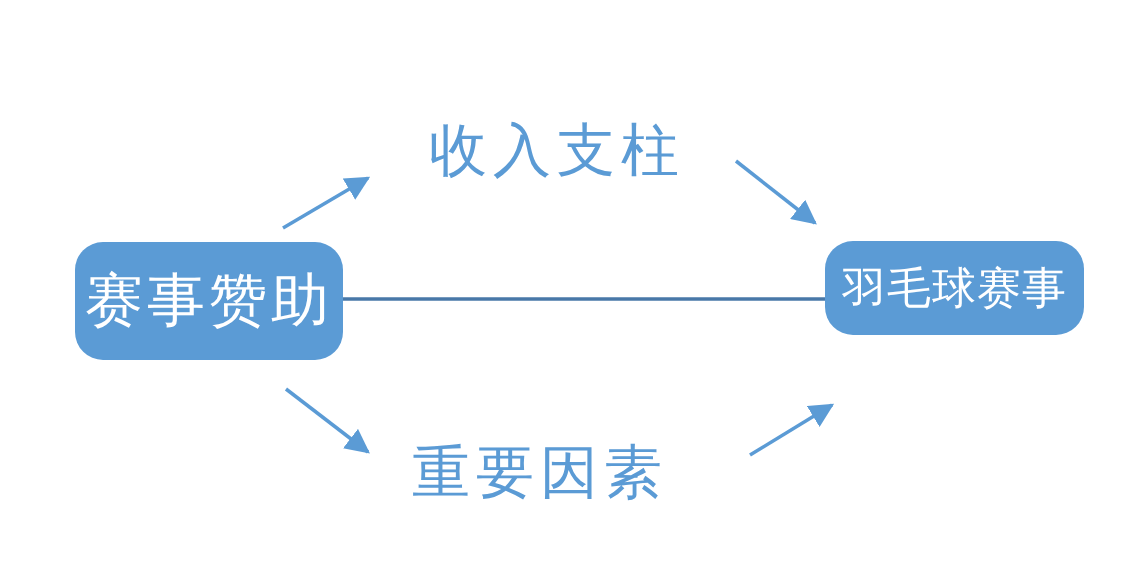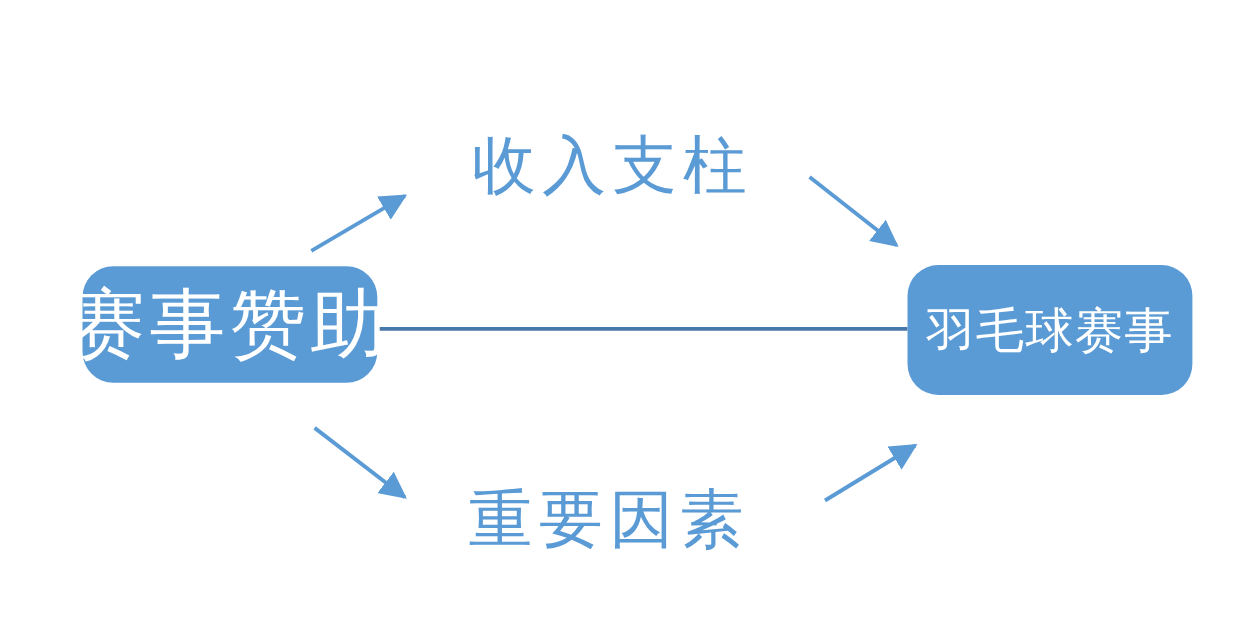--- a/index.html
+++ b/index.html
@@ -30,47 +30,47 @@
     display: flex;
     align-items: center;
     justify-content: center;
     text-align: center;
     white-space: nowrap;
   }
   .node-left {
     left: 75px;
     top: 242px;
     width: 268px;
-    height: 106px;
-    font-size: 69px;
+    height: 118px;
+    font-size: 58px;
     letter-spacing: 4px;
   }
   .node-right {
     left: 825px;
     top: 241px;
     width: 259px;
-    height: 118px;
+    height: 94px;
     font-size: 44px;
     letter-spacing: 1px;
   }
   .edge-label {
     position: absolute;
     color: #5b9bd5;
     font-size: 58px;
     letter-spacing: 6px;
     width: 320px;
     text-align: center;
     white-space: nowrap;
   }
   .edge-label-top {
     left: 397px;
     top: 112px;
   }
   .edge-label-bottom {
-    left: 394px;
+    left: 380px;
     top: 434px;
   }
   .arrow-line {
     stroke: #5b9bd5;
     stroke-width: 3.5;
     fill: none;
   }
   .connector-line {
     stroke: #4878a8;
     stroke-width: 3.5;

